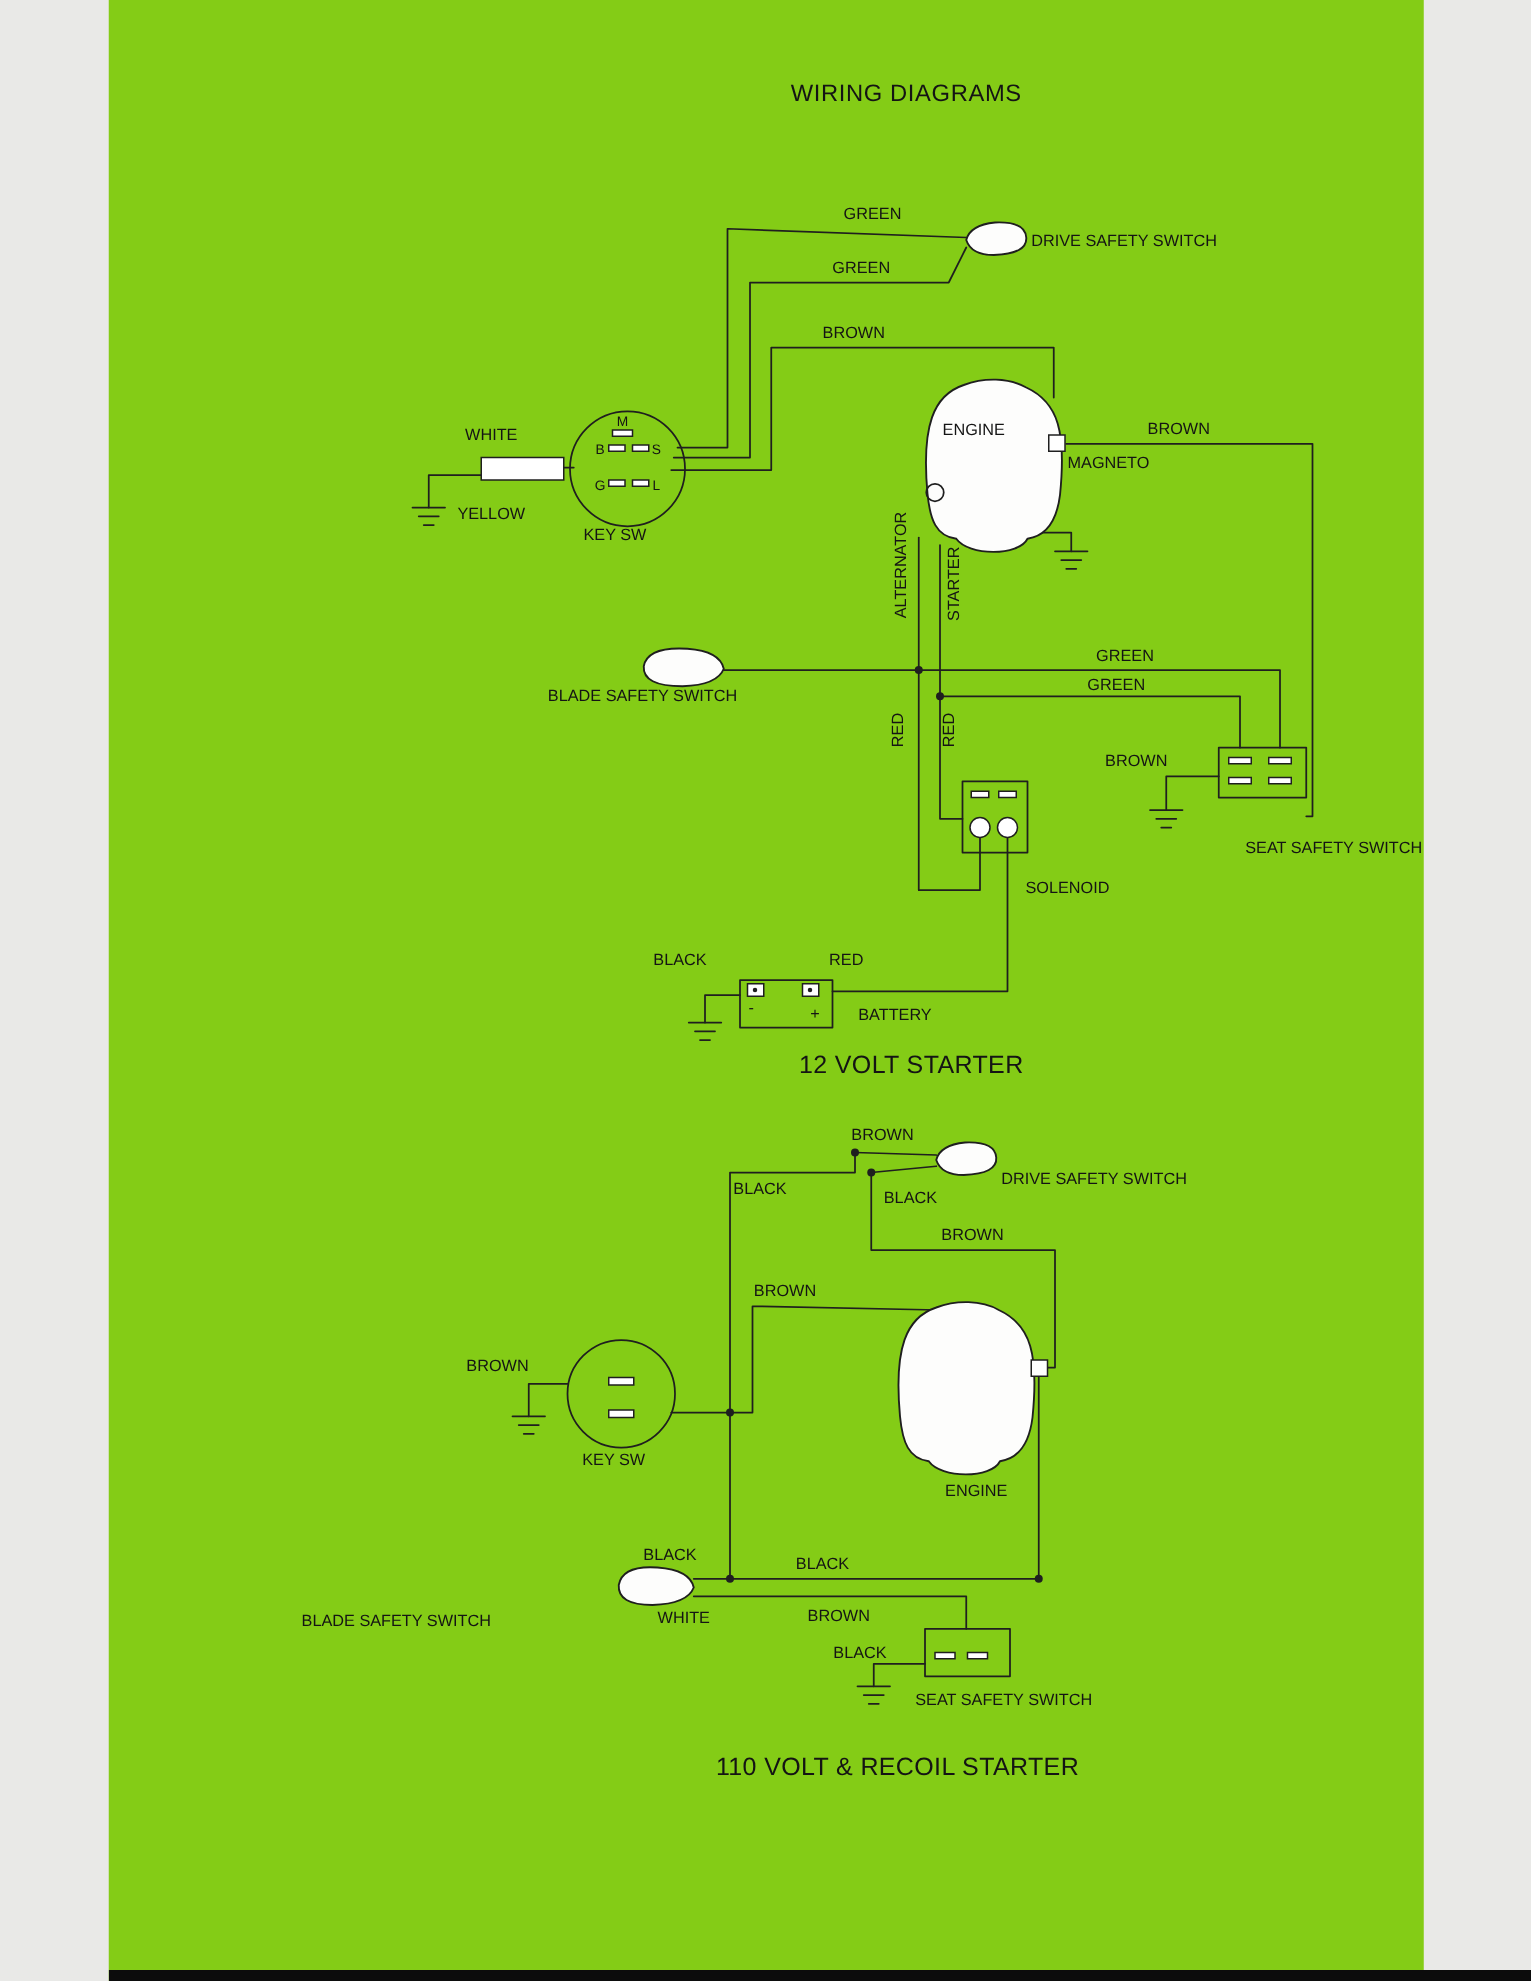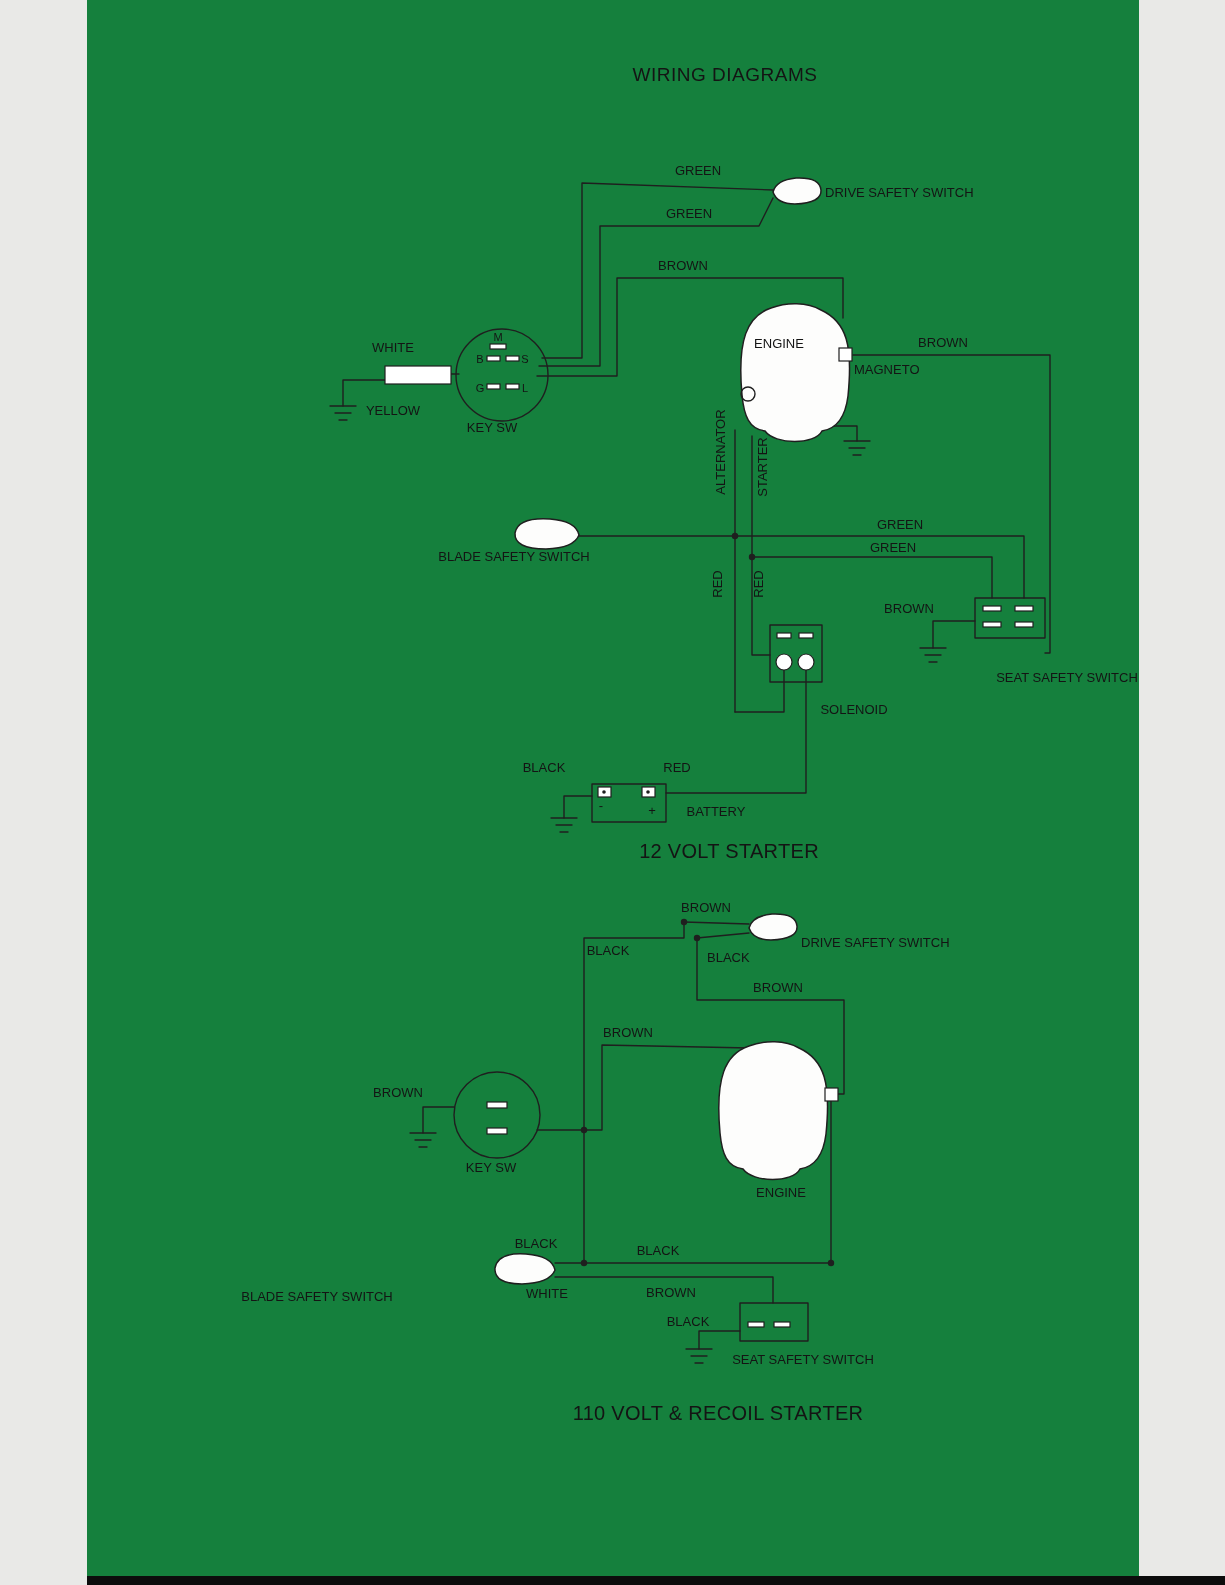--- a/index.html
+++ b/index.html
@@ -1,16 +1,16 @@
 <!DOCTYPE html>
 <html><head>
 <meta charset="utf-8">
 <style>
   html,body { margin:0; padding:0; background:#e9e9e7; }
-  .sheet { width:1052px; height:1585px; margin:0 auto; background:#15803d; position:relative; }
+  .sheet { width:1052px; height:1585px; margin:0 auto; background:#84cc16; position:relative; }
   svg { display:block; }
   .w    { fill:none; stroke:#1f1f1f; stroke-width:1.4; stroke-linecap:round; stroke-linejoin:round; }
   .blob { fill:#fdfdfc; stroke:#1f1f1f; stroke-width:1.5; }
   .slot { fill:#ffffff; stroke:#1f1f1f; stroke-width:1.2; }
   .dot  { fill:#1f1f1f; stroke:none; }
   text  { font-family:"Liberation Sans", sans-serif; fill:#141414; }
   .lbl      { font-size:13px; }
   .lbl-key  { font-size:11px; }
   .sec-title  { font-size:20px; letter-spacing:0.3px; }
   .page-title { font-size:19px; letter-spacing:0.5px; }

